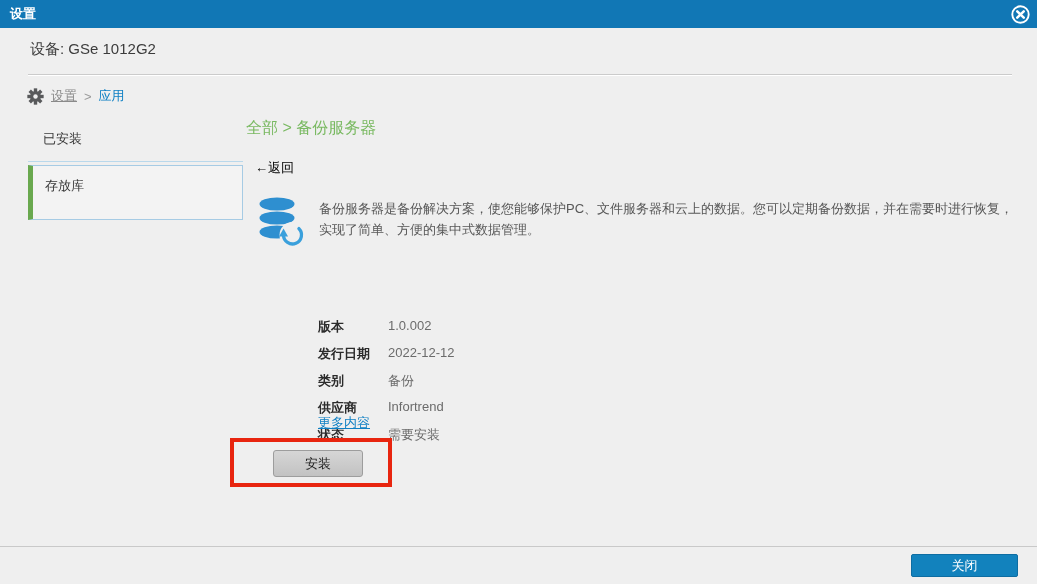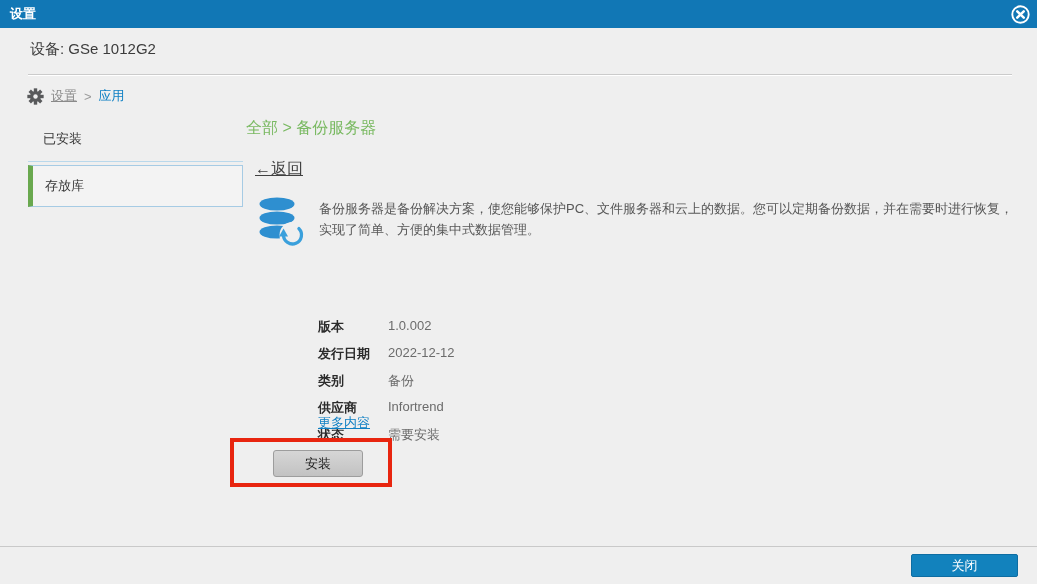--- a/index.html
+++ b/index.html
@@ -42,28 +42,28 @@
 
   
   .sidebar { position:absolute; top:120px; left:28px; width:215px; font-size:13px; }
   .sidebar-item { padding:10px 15px 13px 15px; color:#3a3a3a; cursor:pointer; }
   .sidebar-item.plain { border-bottom:1px solid #b9d8eb; }
   .sidebar-item.selected {
     margin-top:3px;
     border:1px solid #a6cbe4;
     border-left:5px solid #69a84e;
     background:#f3f3f3;
-    padding:11px 15px 11px 12px;
+    padding:11px 15px 24px 12px;
   }
 
   
   .main-heading { position:absolute; top:118px; left:246px; font-size:16px; color:#79b961; }
   .back-link {
-    position:absolute; top:159px; left:255px; font-size:16px;
-    color:#404040; text-decoration:underline; cursor:pointer;
+    position:absolute; top:159px; left:255px; font-size:13px;
+    color:#000000; cursor:pointer;
   }
 
   .app-row { position:absolute; top:195px; left:257px; width:765px; display:flex; }
   .app-icon { flex:0 0 50px; width:50px; height:54px; }
   .app-desc { margin-left:12px; padding-top:3px; font-size:13px; line-height:21px; color:#575757; }
 
   .details { position:absolute; top:270px; left:318px; font-size:13px;margin-top:48px; }
   .detail-row { display:flex; height:27px; align-items:flex-start; }
   .detail-label { width:70px; font-weight:bold; color:#2b2b2b; }
   .detail-value { color:#6b6b6b; }

